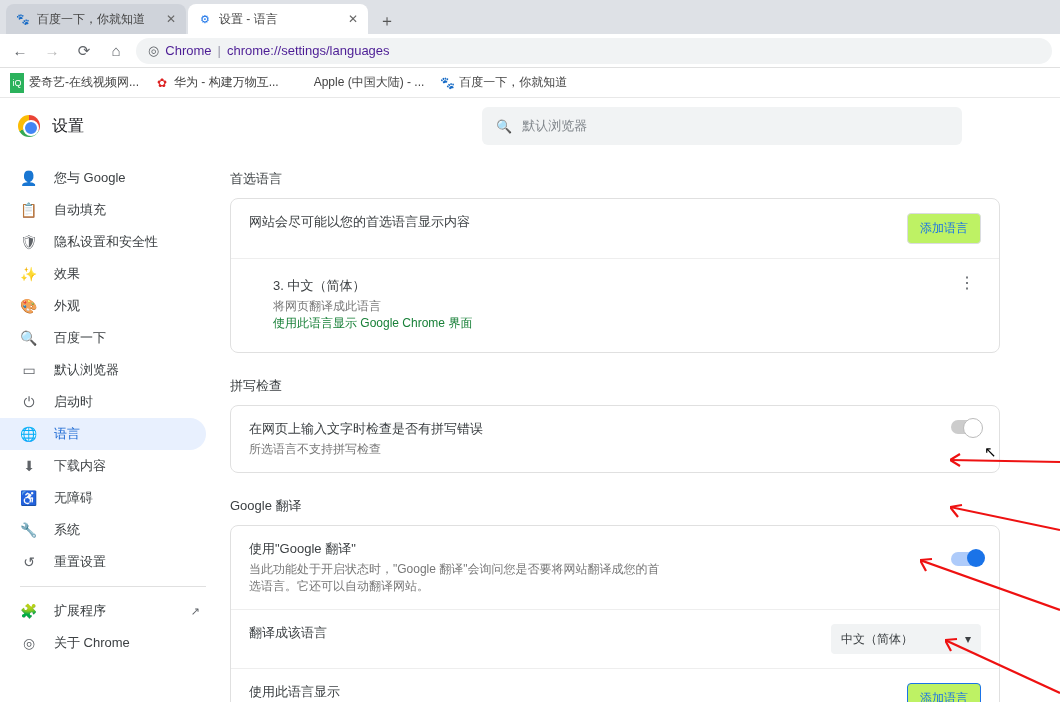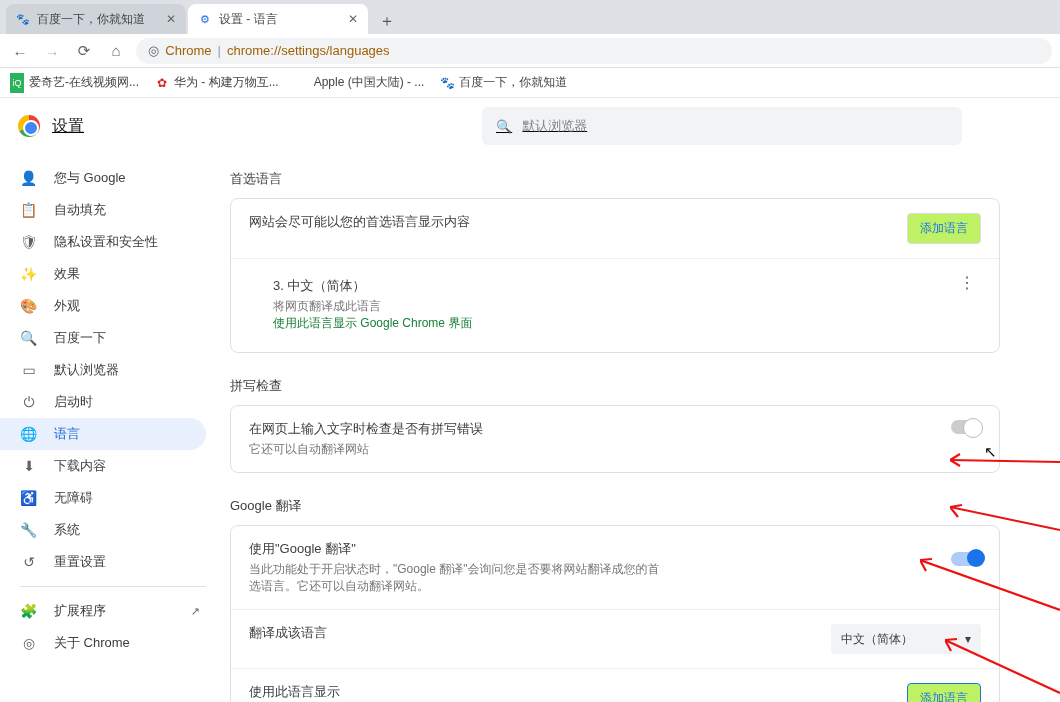--- a/index.html
+++ b/index.html
@@ -10,29 +10,29 @@
 .tab { height:30px; min-width:180px; background:#fff; border-radius:8px 8px 0 0; display:flex; align-items:center; padding:0 10px; font-size:12px; color:#444; margin-right:2px; position:relative; }
 .tab.inactive { background:#cfd3da; }
 .tab .favicon { width:14px; height:14px; margin-right:7px; display:flex; align-items:center; justify-content:center; font-size:11px; }
 .tab .closex { margin-left:auto; color:#666; font-size:12px; }
 .newtab { width:26px; height:26px; display:flex; align-items:center; justify-content:center; color:#555; font-size:16px; margin-left:4px; }
 
 .addrbar { height:34px; background:#fff; border-bottom:1px solid #e0e0e0; display:flex; align-items:center; padding:0 8px; gap:8px; }
 .navbtn { width:24px; height:24px; display:flex; align-items:center; justify-content:center; color:#5f6368; font-size:15px; }
 .navbtn.dis { color:#b8b8b8; }
 .urlbox { flex:1; height:26px; background:#f1f3f4; border-radius:13px; display:flex; align-items:center; padding:0 12px; font-size:13px; color:#5f6368; gap:6px; }
-.urlbox .part1{ color:#a16207;} .urlbox .part2{ color:#99a;}
+.urlbox .part1{ color:#4c1d95;} .urlbox .part2{ color:#99a;}
 
 .bookbar { height:30px; background:#fff; border-bottom:1px solid #e8e8e8; display:flex; align-items:center; padding:0 10px; gap:16px; font-size:12px; color:#444; }
 .bm { display:flex; align-items:center; gap:5px; }
 .bmico { width:14px; height:20px; display:inline-flex; align-items:center; justify-content:center; }
 
 
 .page { position:absolute; top:98px; left:0; right:0; bottom:0; display:flex; }
-.header { position:absolute; top:0; left:0; right:0; height:56px; display:flex; align-items:center; padding:0 18px;text-decoration:underline; }
+.header { position:absolute; top:0; left:0; right:0; height:56px; display:flex; align-items:center; padding:0 18px; }
 .chrico { width:22px; height:22px; border-radius:50%; background:conic-gradient(#ea4335 0 120deg,#34a853 120deg 240deg,#fbbc05 240deg 360deg); position:relative; margin-right:12px;}
 .chrico::after{content:"";position:absolute;top:5px;left:5px;width:12px;height:12px;border-radius:50%;background:#4285f4;border:2px solid #fff;}
 .hdrtitle { font-size:16px; color:#202124; }
 .searchbar { margin-left:auto; margin-right:80px; width:480px; height:38px; background:#f1f3f4; border-radius:6px; display:flex; align-items:center; padding:0 14px; color:#5f6368; font-size:13px; gap:10px;}
 
 .sidebar { width:230px; padding-top:64px; }
 .side-item { height:32px; display:flex; align-items:center; padding-left:20px; font-size:13px; color:#3c4043; gap:16px; border-radius:0 16px 16px 0; margin-right:24px; cursor:pointer;}
 .side-item.active { background:#e8f0fe; color:#1967d2; }
 .side-item .sico{ width:18px; text-align:center; color:#5f6368; font-size:14px;}
 .side-item.active .sico{ color:#1967d2;}
@@ -201,21 +201,21 @@
         </div>
         <div class="more">⋮</div>
       </div>
     </div>
 
     <div class="sectitle">拼写检查</div>
     <div class="card">
       <div class="row">
         <div class="rmain">
           <div>在网页上输入文字时检查是否有拼写错误</div>
-          <div class="rdesc">它还可以自动翻译网站</div>
+          <div class="rdesc">所选语言不支持拼写检查</div>
         </div>
         <div class="toggle off"></div>
       </div>
     </div>
 
     <div class="sectitle">Google 翻译</div>
     <div class="card">
       <div class="row">
         <div class="rmain">
           <div>使用"Google 翻译"</div>

